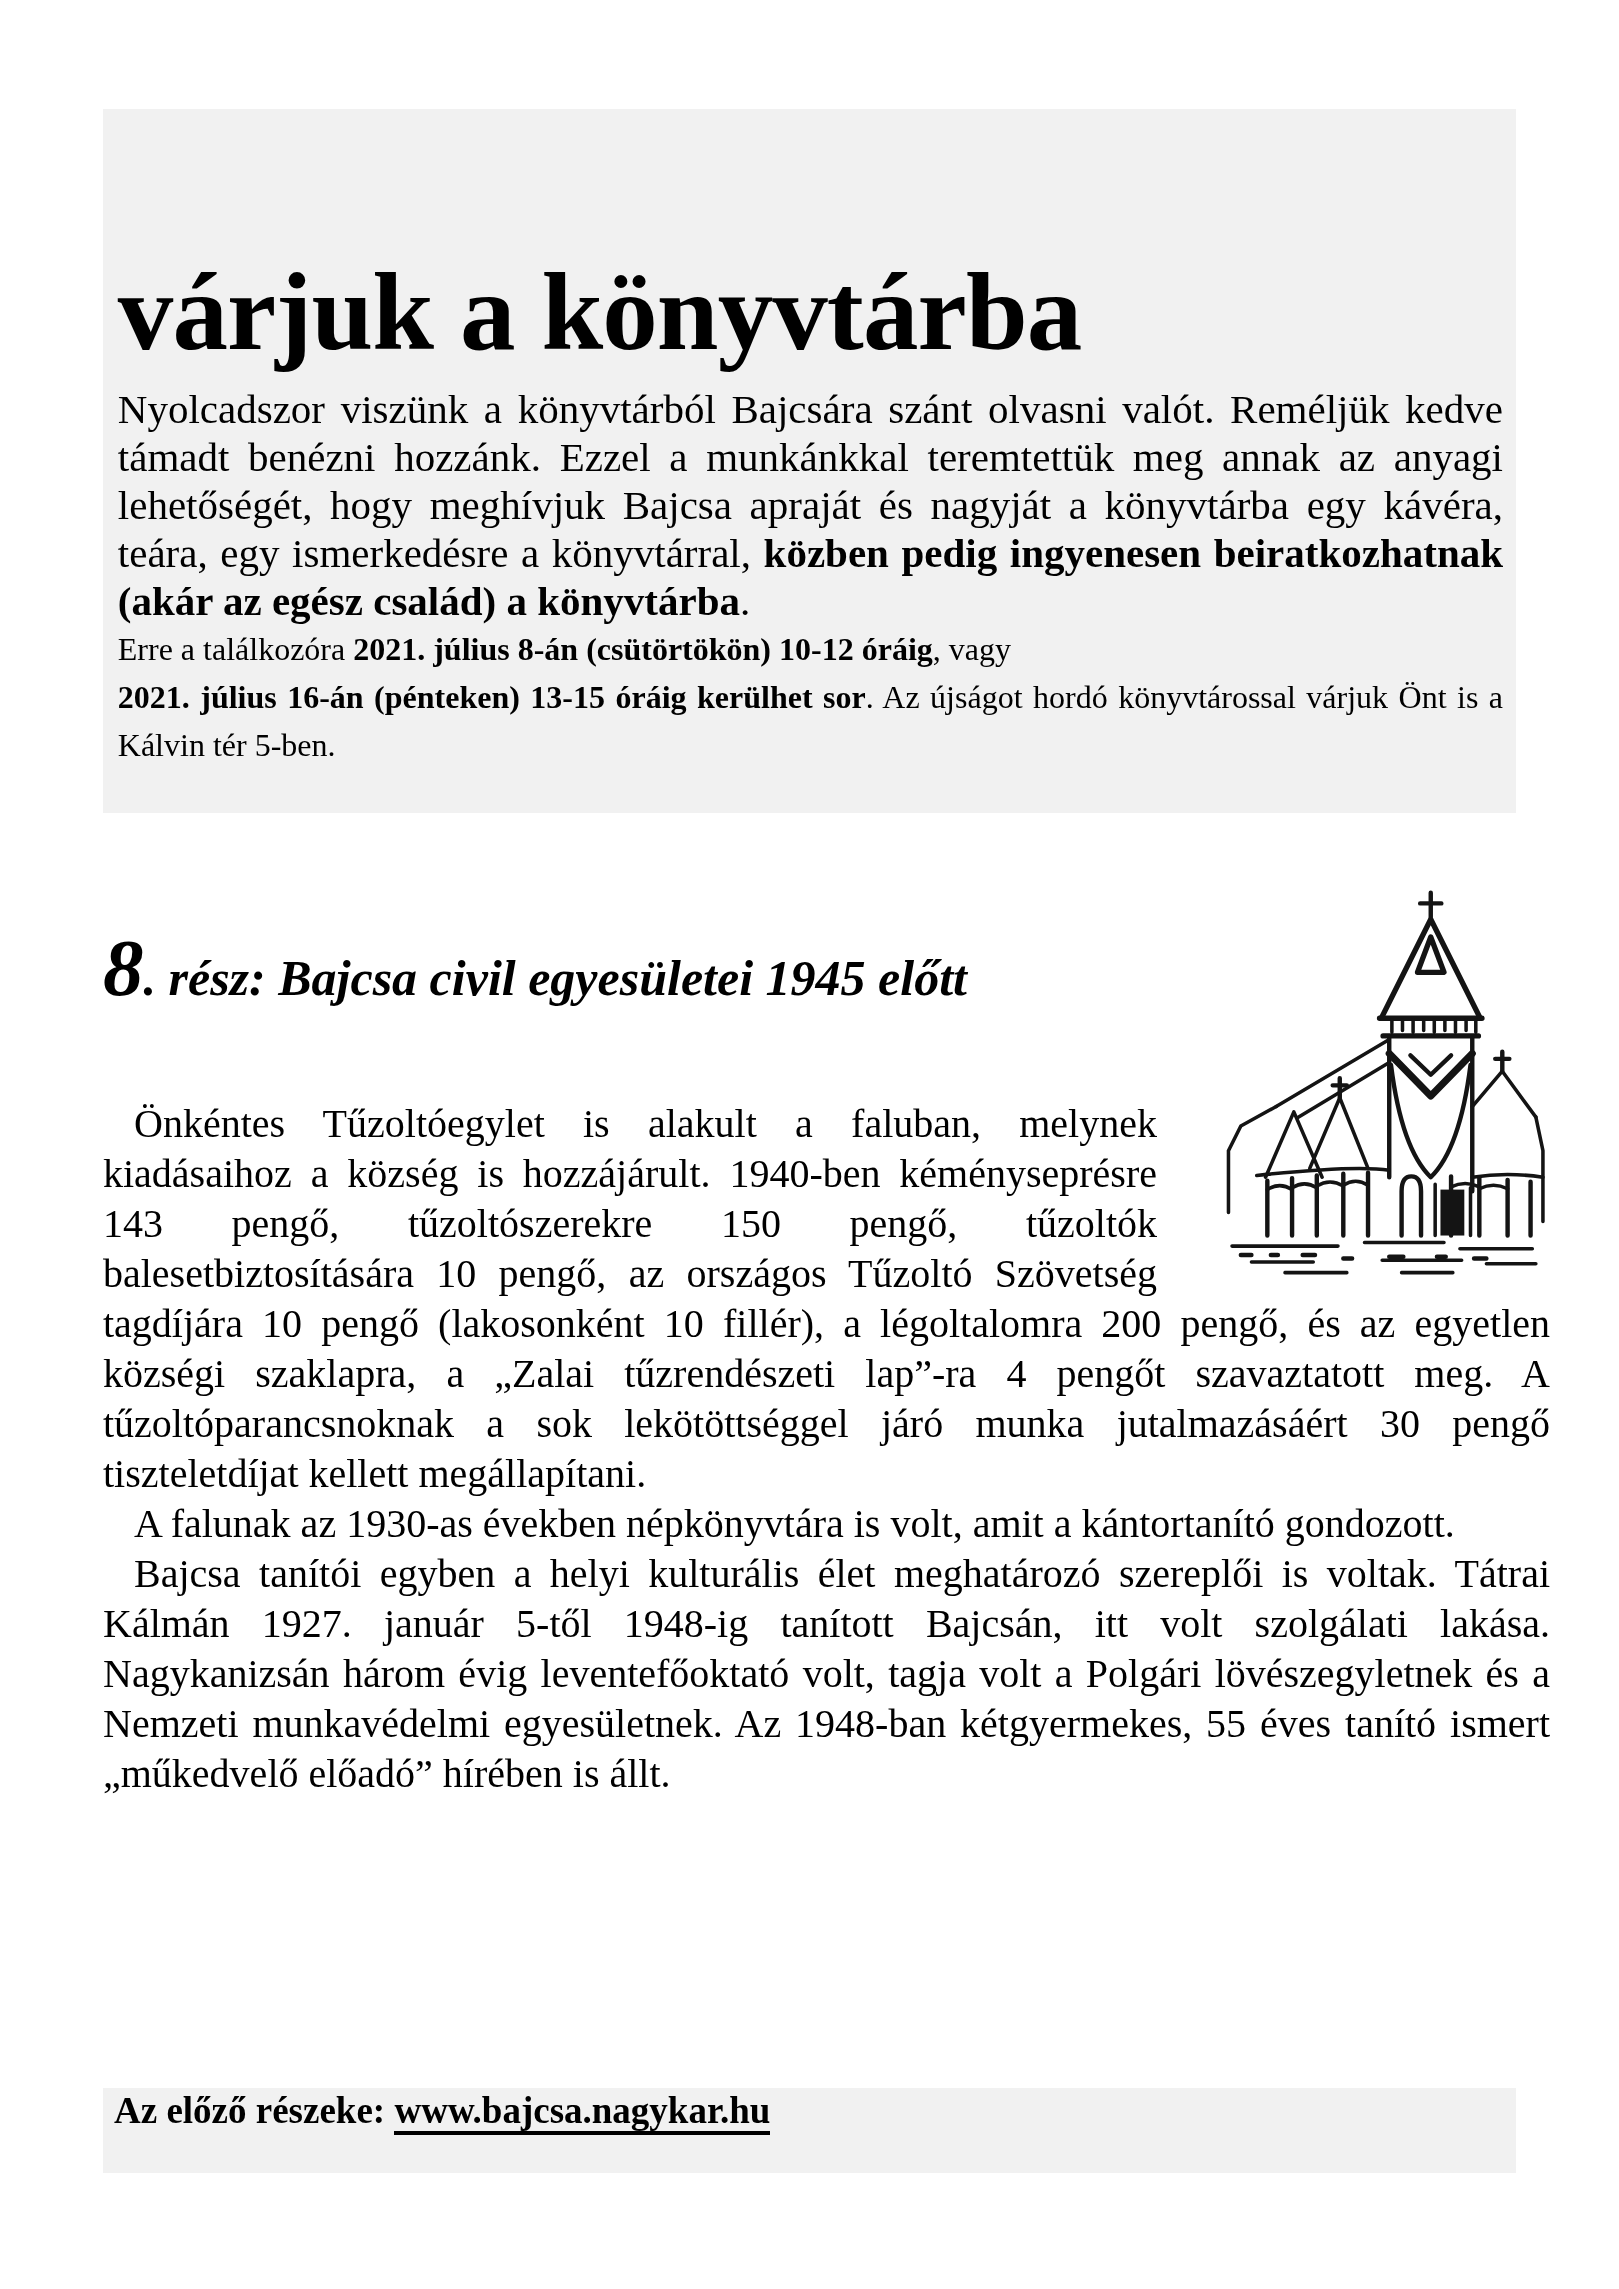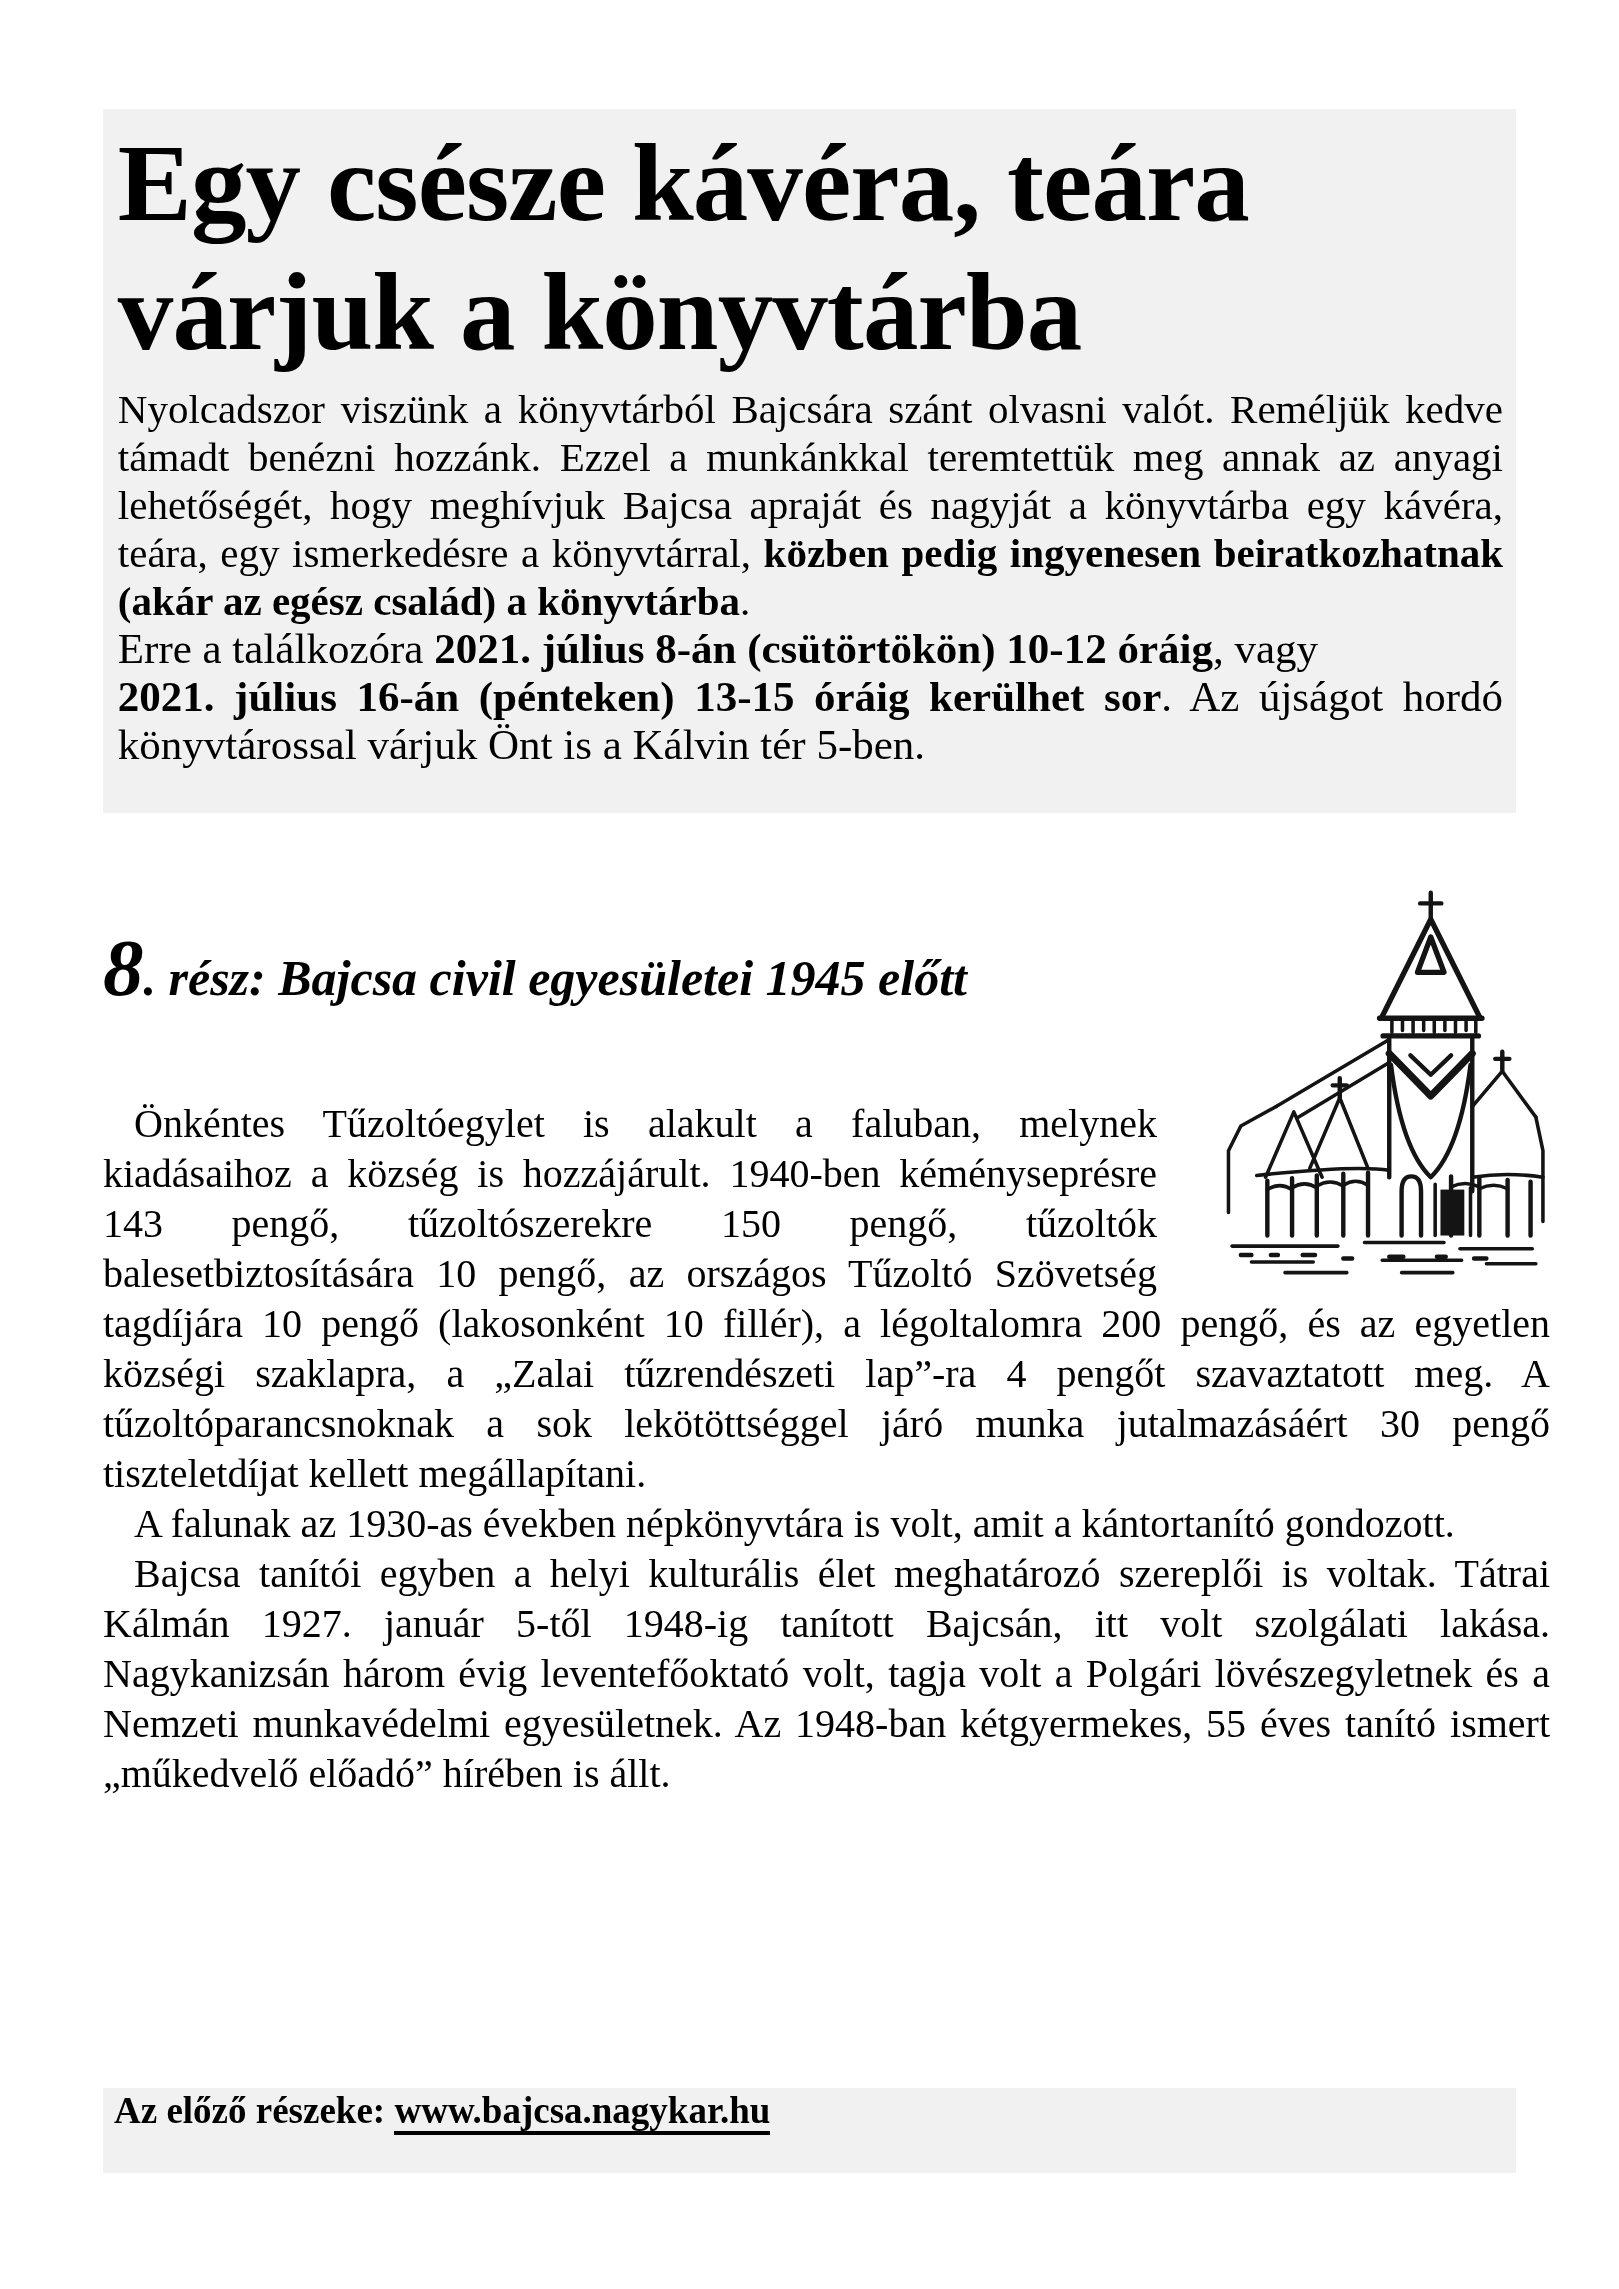--- a/index.html
+++ b/index.html
@@ -31,21 +31,21 @@
     white-space: nowrap;
   }
   .panel .intro {
     margin: 9.2px 0 0 0;
     font-size: 41px;
     line-height: 48px;
     text-align: justify;
   }
   .panel .meeting {
     margin: 0;
-    font-size: 43px;
+    font-size: 32px;
     line-height: 48px;
     text-align: justify;
   }
   b { font-weight: bold; }
   .u { border-bottom: 4.6px solid #000; }
 
   
   .article {
     position: absolute;
     left: 103px; top: 906px;
@@ -118,21 +118,21 @@
 
   
   .sketch { stroke: #141414; fill: none; stroke-linecap: round; stroke-linejoin: round; }
 </style>
 </head>
 <body>
 
 <div class="page">
 
   <section class="panel">
-    <h1><span>Egy csésze kávéra, teára</span><br><span>várjuk a könyvtárba</span></h1>
+    <h1><br><span>várjuk a könyvtárba</span></h1>
     <p class="intro"><span>Nyolcadszor viszünk a könyvtárból Bajcsára szánt olvasni valót. Reméljük kedve támadt benézni hozzánk. Ezzel a munkánkkal teremtettük meg annak az anyagi lehetőségét, hogy meghívjuk Bajcsa apraját és nagyját a könyvtárba egy kávéra, teára, egy ismerkedésre a könyvtárral, </span><b>közben pedig ingyenesen beiratkozhatnak (akár az egész család) a könyvtárba</b><span>.</span></p>
     <p class="meeting"><span>Erre a találkozóra </span><b>2021. július 8-án (csütörtökön) 10-12 óráig</b><span>, vagy</span><br><b>2021. július 16-án (pénteken) 13-15 óráig kerülhet sor</b><span>. Az újságot hordó könyvtárossal várjuk Önt is a Kálvin tér 5-ben.</span><br></p>
   </section>
 
   <article class="article">
 
     <svg class="church" viewBox="0 0 420 445" aria-hidden="true">
       <g class="sketch" stroke-width="4">
 
         <path d="M229 152 L285 40 L341 152" stroke-width="6"></path>

